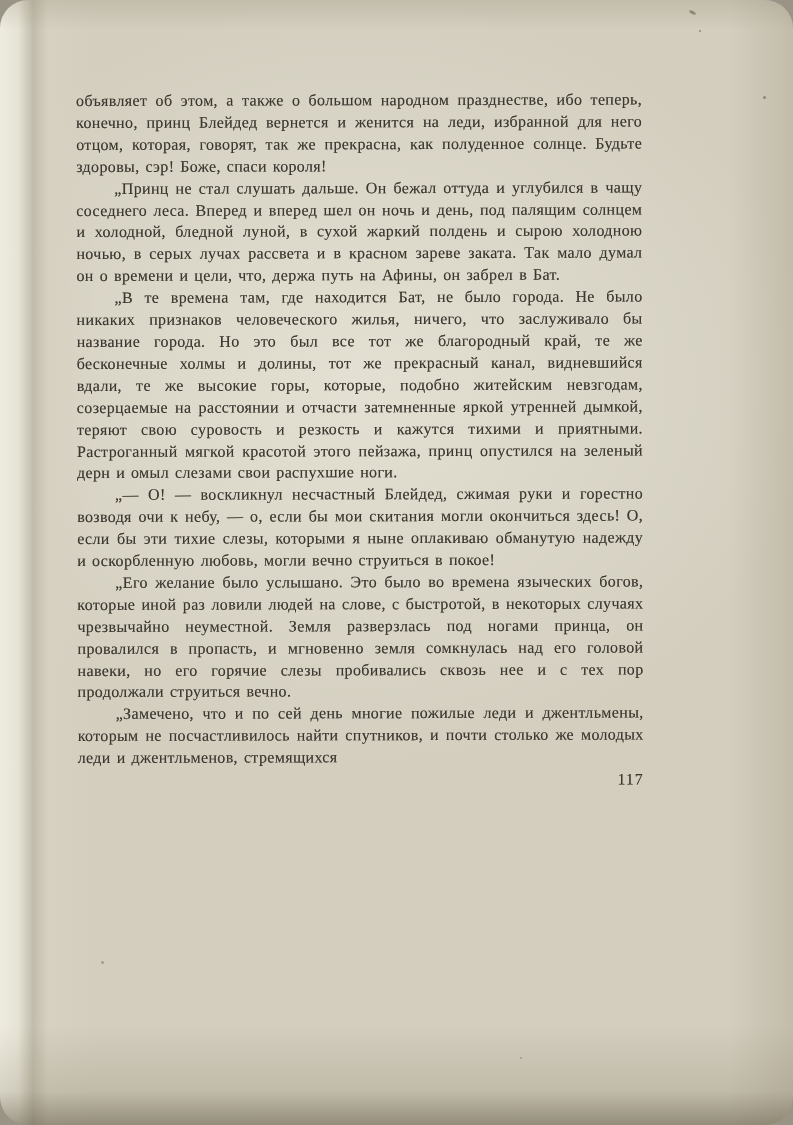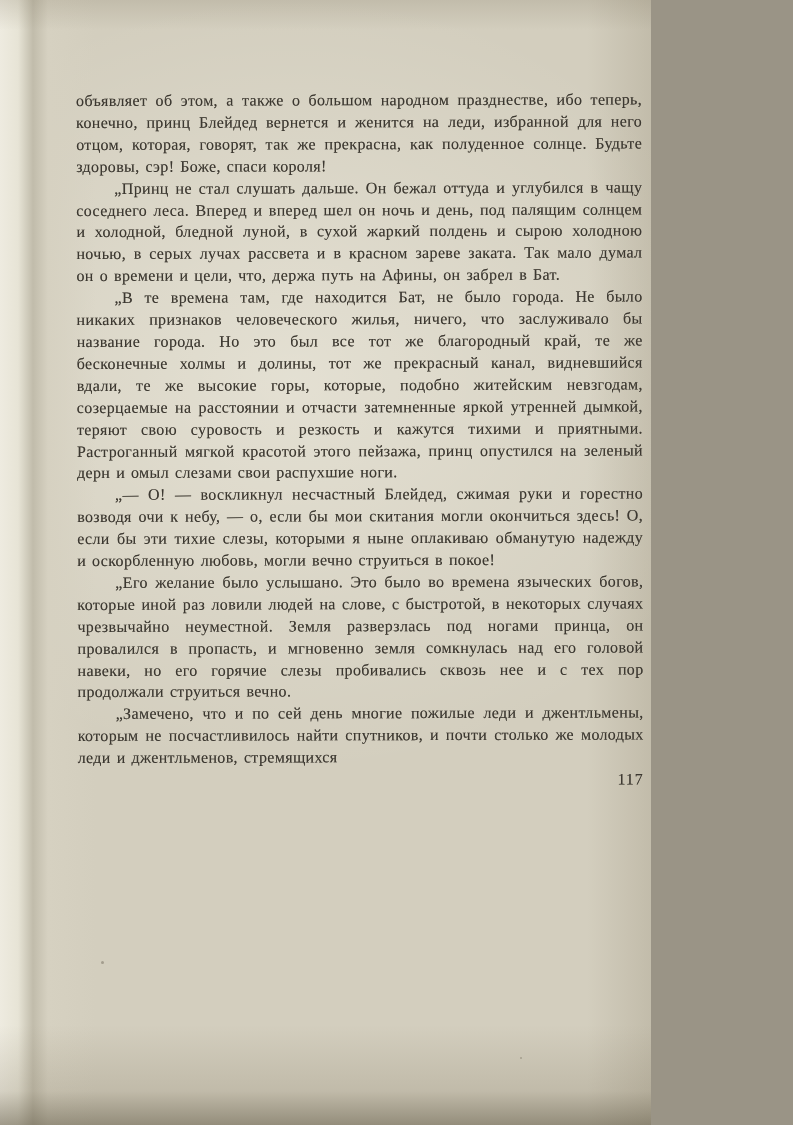--- a/index.html
+++ b/index.html
@@ -8,35 +8,36 @@
     --ink:#3c3831;
   }
   html,body{
     margin:0;
     padding:0;
     background:#9a9486;
     font-family:"Liberation Serif","DejaVu Serif",serif;
   }
   .scan{
     position:relative;
-    width:651px;
+    width:793px;
     height:1125px;
     overflow:hidden;
     background-color:var(--paper);
     background-image:
       
       linear-gradient(to top, rgba(96,88,68,0.55) 0px, rgba(128,118,96,0.22) 34px, rgba(0,0,0,0) 100px),
       
       linear-gradient(to bottom, rgba(128,118,96,0.20) 0px, rgba(0,0,0,0) 30px),
       
       linear-gradient(to left, rgba(134,124,100,0.22) 0px, rgba(0,0,0,0) 64px),
       
       linear-gradient(to right, #eeebe0 0px, #e7e4d6 18px, #c1bcab 33px, #d6d1c1 48px, rgba(213,208,192,0) 96px),
       
       radial-gradient(ellipse 620px 520px at 45% 34%, rgba(255,253,244,0.38), rgba(255,255,255,0) 75%);
+    border-radius: 28px;
   }
   .text-block{
     position:absolute;
     left:76px;
     top:90px;
     width:566px;
     font-size:16px;
     line-height:21.9px;
     color:var(--ink);
     text-align:justify;

